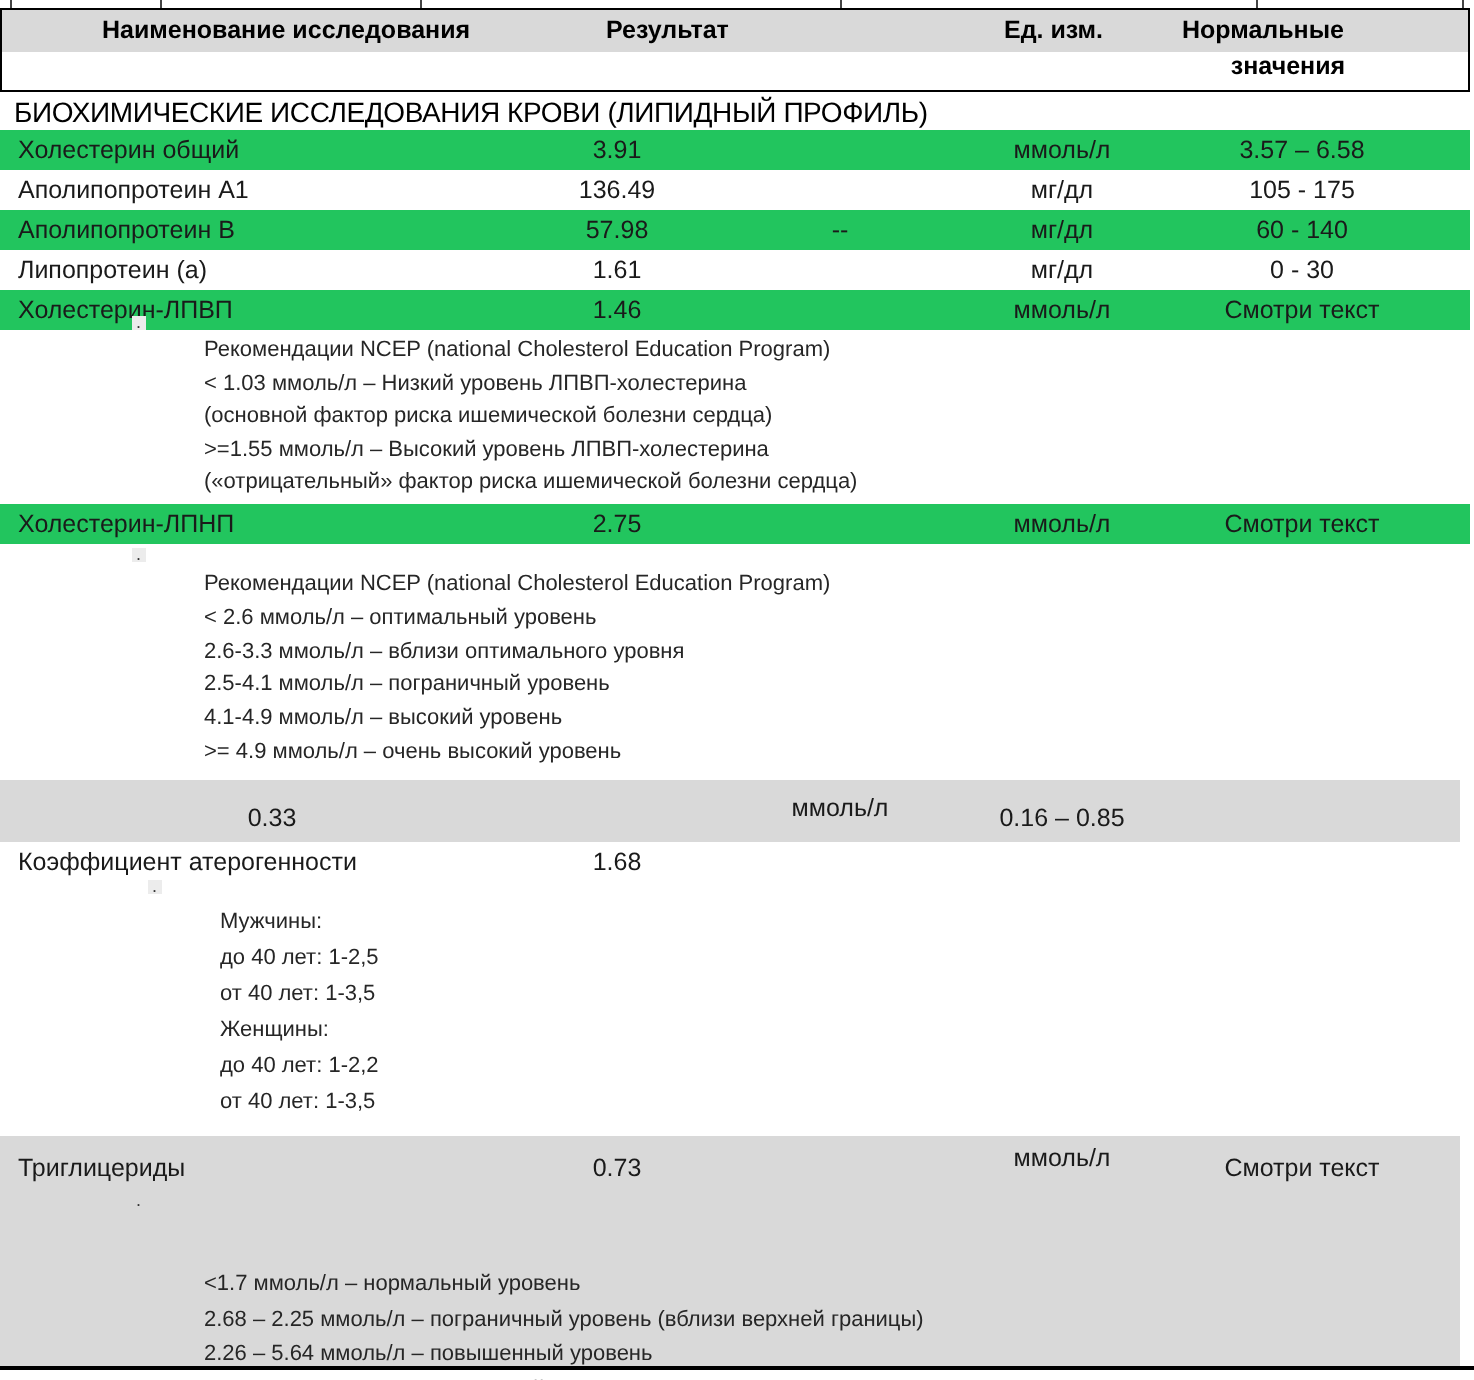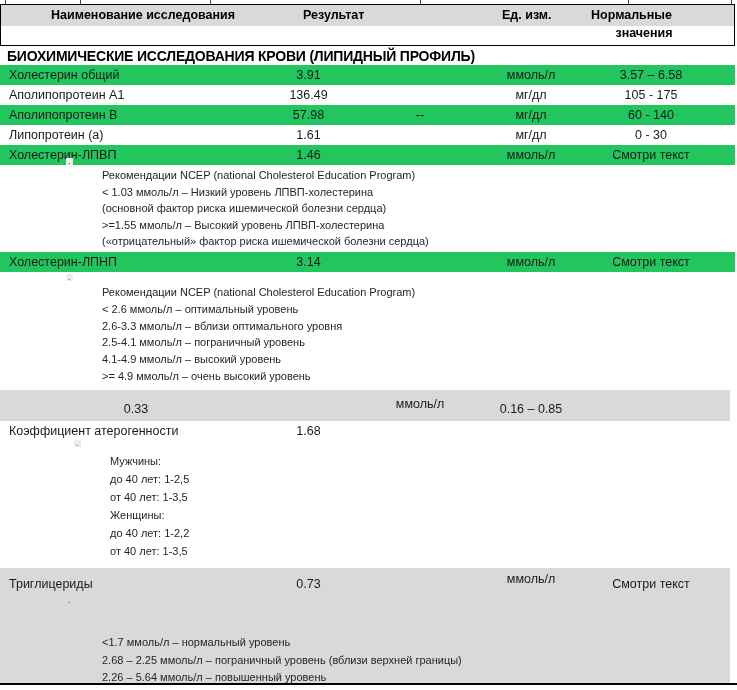--- a/index.html
+++ b/index.html
@@ -16,21 +16,21 @@
     box-sizing:border-box;border:1.5px solid #000;background:#fff;
   }
   .header-gray{position:absolute;top:0;left:0;right:0;height:21px;background:#d9d9d9;}
   .hcell{position:absolute;top:3px;font-weight:bold;font-size:12.5px;color:#000;white-space:nowrap;}
   .h-name{left:9px;margin-left:41px;}
   .h-result{left:278px;margin-left:24px;}
   .h-unit{left:501px;}
   .h-normal1{left:590px;width:106px;text-align:left;}
   .h-normal2{left:590px;width:106px;text-align:center;top:21px;}
   .section-title{
-    position:absolute;left:7px;top:48px;font-weight:bold;font-size:14px;
+    position:absolute;left:7px;top:48px;font-weight:normal;font-size:14px;
     letter-spacing:-0.2px;color:#000;white-space:nowrap;
   }
   
   .row{
     position:absolute;left:0;width:735px;height:20px;
     display:grid;grid-template-columns:272px 73px 150px 72px 1fr;
     align-items:center;font-size:12.5px;white-space:nowrap;
   }
   .row.gray{background:#22c55e;}
   .c.name{padding-left:9px;}
@@ -122,21 +122,21 @@
   <div class="notes" style="top:167px">
     <span>Рекомендации NCEP (national Cholesterol Education Program)</span>
     <span>&lt; 1.03 ммоль/л – Низкий уровень ЛПВП-холестерина</span>
     <span>(основной фактор риска ишемической болезни сердца)</span>
     <span>&gt;=1.55 ммоль/л – Высокий уровень ЛПВП-холестерина</span>
     <span>(«отрицательный» фактор риска ишемической болезни сердца)</span>
   </div>
 
   <div class="row gray" style="top:252px">
     <span class="c name">Холестерин-ЛПНП</span>
-    <span class="c result">3.14</span>
+    <span class="c result">2.75</span>
     <span class="c flag"></span>
     <span class="c unit">ммоль/л</span>
     <span class="c normal">Смотри текст</span>
   </div>
 
   <div class="note-dot" style="top:274px">.</div>
   <div class="notes ldl" style="top:284px">
     <span>Рекомендации NCEP (national Cholesterol Education Program)</span>
     <span>&lt; 2.6 ммоль/л – оптимальный уровень</span>
     <span>2.6-3.3 ммоль/л – вблизи оптимального уровня</span>

